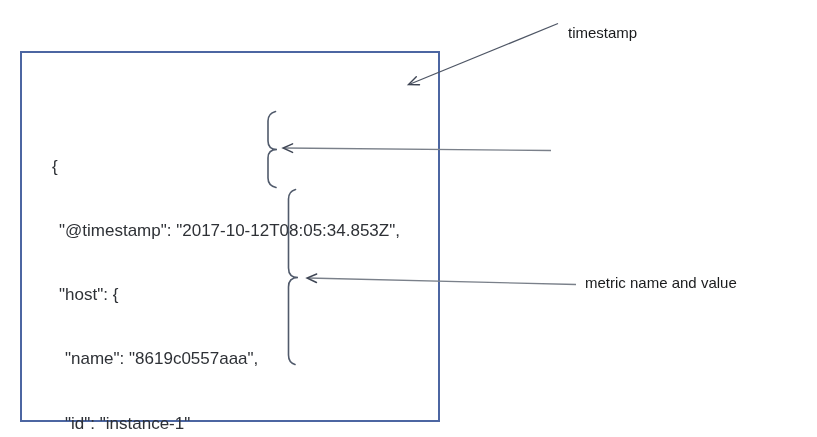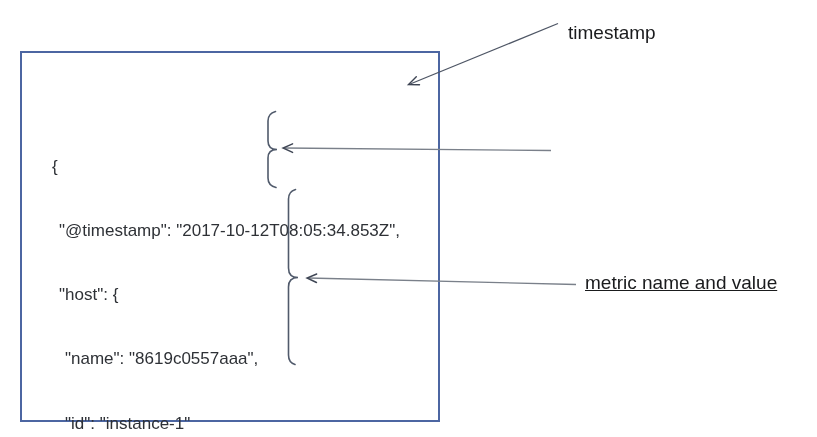--- a/index.html
+++ b/index.html
@@ -39,28 +39,28 @@
   .code-line{height:21.4px;}
   .ml2{margin-left:2px;}
   .ml9{margin-left:9px;}
   .ml15{margin-left:15px;}
   .overlay{
     position:absolute;left:0;top:0;width:817px;height:437px;
     pointer-events:none;
   }
   .label{
     position:absolute;
-    font-size:19px;
+    font-size:15px;
     line-height:22px;
     color:var(--label-text);
     white-space:nowrap;
   }
   .label-timestamp{left:568px;top:22px;}
   .label-dimensions{left:569px;top:142px;}
-  .label-metric{left:585px;top:272px;text-decoration:underline;}
+  .label-metric{left:585px;top:272px;}
 </style>
 </head>
 <body>
 
 <div class="canvas">
 
   <div class="doc-box">
     <div class="code">
       <div class="code-line ml2">{</div>
       <div class="code-line ml9">"@timestamp": "2017-10-12T08:05:34.853Z",</div>

